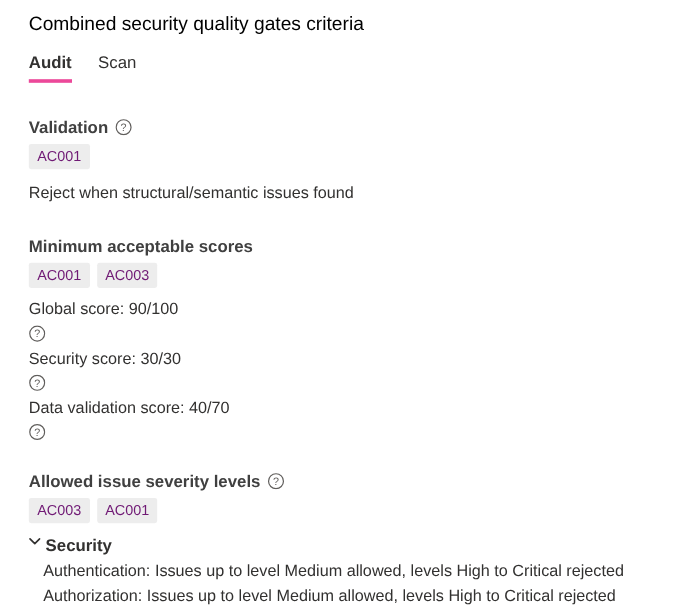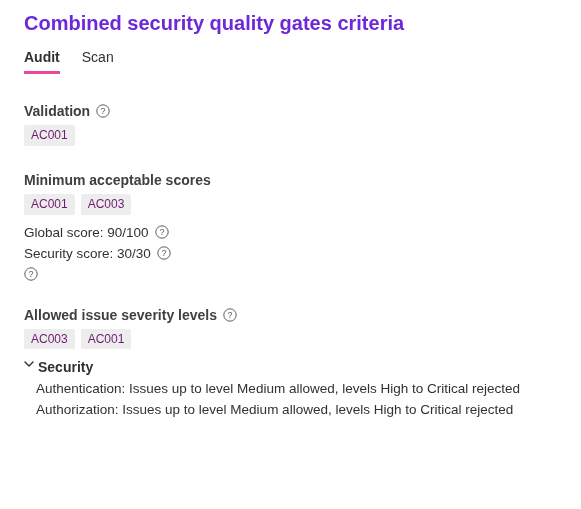--- a/index.html
+++ b/index.html
@@ -8,23 +8,23 @@
     width: 581px;
     height: 509px;
     font-family: "Segoe UI", -apple-system, BlinkMacSystemFont, sans-serif;
     color: #323130;
     background: #fff;
     padding: 12px 24px 0 24px;
     overflow: hidden;
   }
 
   .title {
-    font-size: 20px;
-    font-weight: 700;
-    color: #6d28d9;
+    font-size: 16px;
+    font-weight: 400;
+    color: #000000;
     margin: 0 0 14px 0;
   }
 
   .tabs {
     display: flex;
     gap: 22px;
     border-bottom: 1px solid transparent;
     margin-bottom: 28px;
   }
   .tab {
@@ -81,20 +81,21 @@
     color: #323130;
     line-height: 1.5;
   }
 
   .score-row {
     display: flex;
     gap: 6px;
     font-size: 13.5px;
     color: #323130;
     margin-bottom: 6px;
+    flex-direction: column;
   }
 
   .expander {
     display: flex;
     align-items: flex-start;
     gap: 4px;
     font-size: 14px;
     font-weight: 700;
     color: #323130;
     cursor: pointer;
@@ -142,20 +143,21 @@
     <span class="section-title">Validation</span>
     <span class="help">
       <svg width="14" height="14">
           <use href="#qmark"></use>
         </svg>
     </span>
   </div>
   <div class="chips">
     <span class="chip">AC001</span>
   </div>
+  <div class="body-text">Reject when structural/semantic issues found</div>
 </div>
 
 <div class="section">
   <div class="section-header">
     <span class="section-title">Minimum acceptable scores</span>
   </div>
   <div class="chips">
     <span class="chip">AC001</span>
     <span class="chip">AC003</span>
   </div>
@@ -169,20 +171,21 @@
   </div>
   <div class="score-row">
     <span>Security score: 30/30</span>
     <span class="help">
       <svg width="14" height="14">
           <use href="#qmark"></use>
         </svg>
     </span>
   </div>
   <div class="score-row">
+    <span>Data validation score: 40/70</span>
     <span class="help">
       <svg width="14" height="14">
           <use href="#qmark"></use>
         </svg>
     </span>
   </div>
 </div>
 
 <div class="section">
   <div class="section-header">

